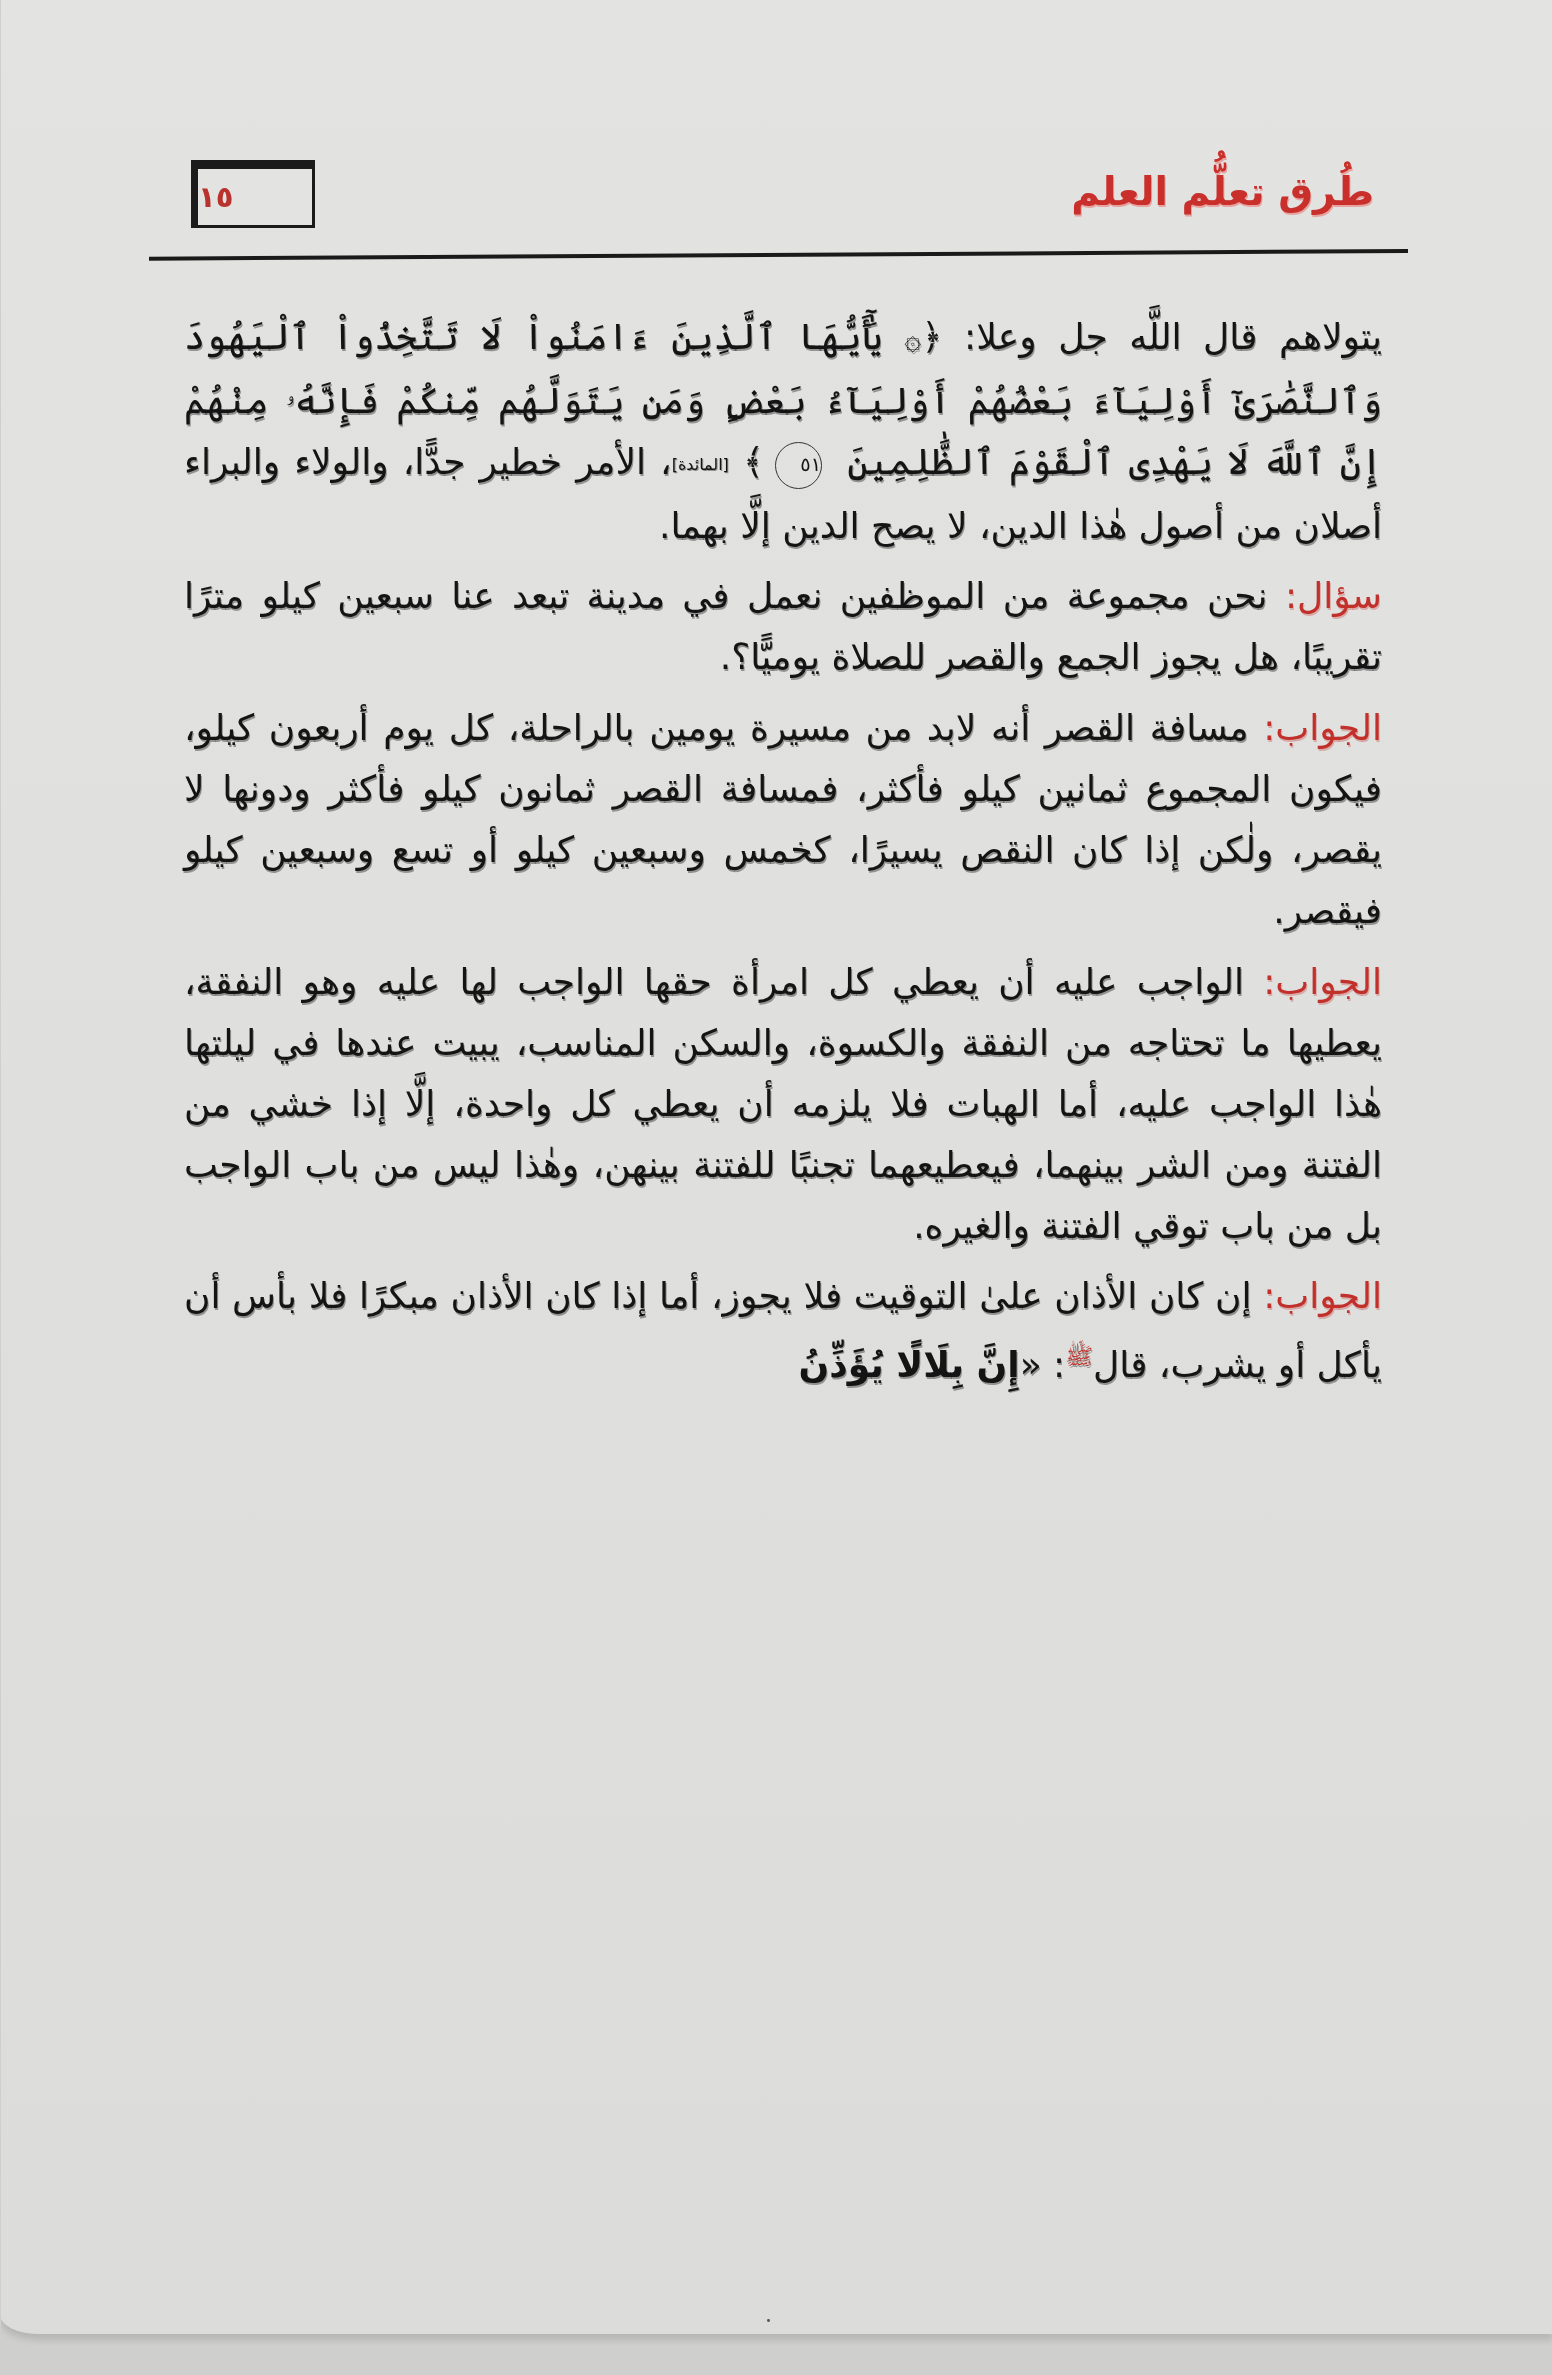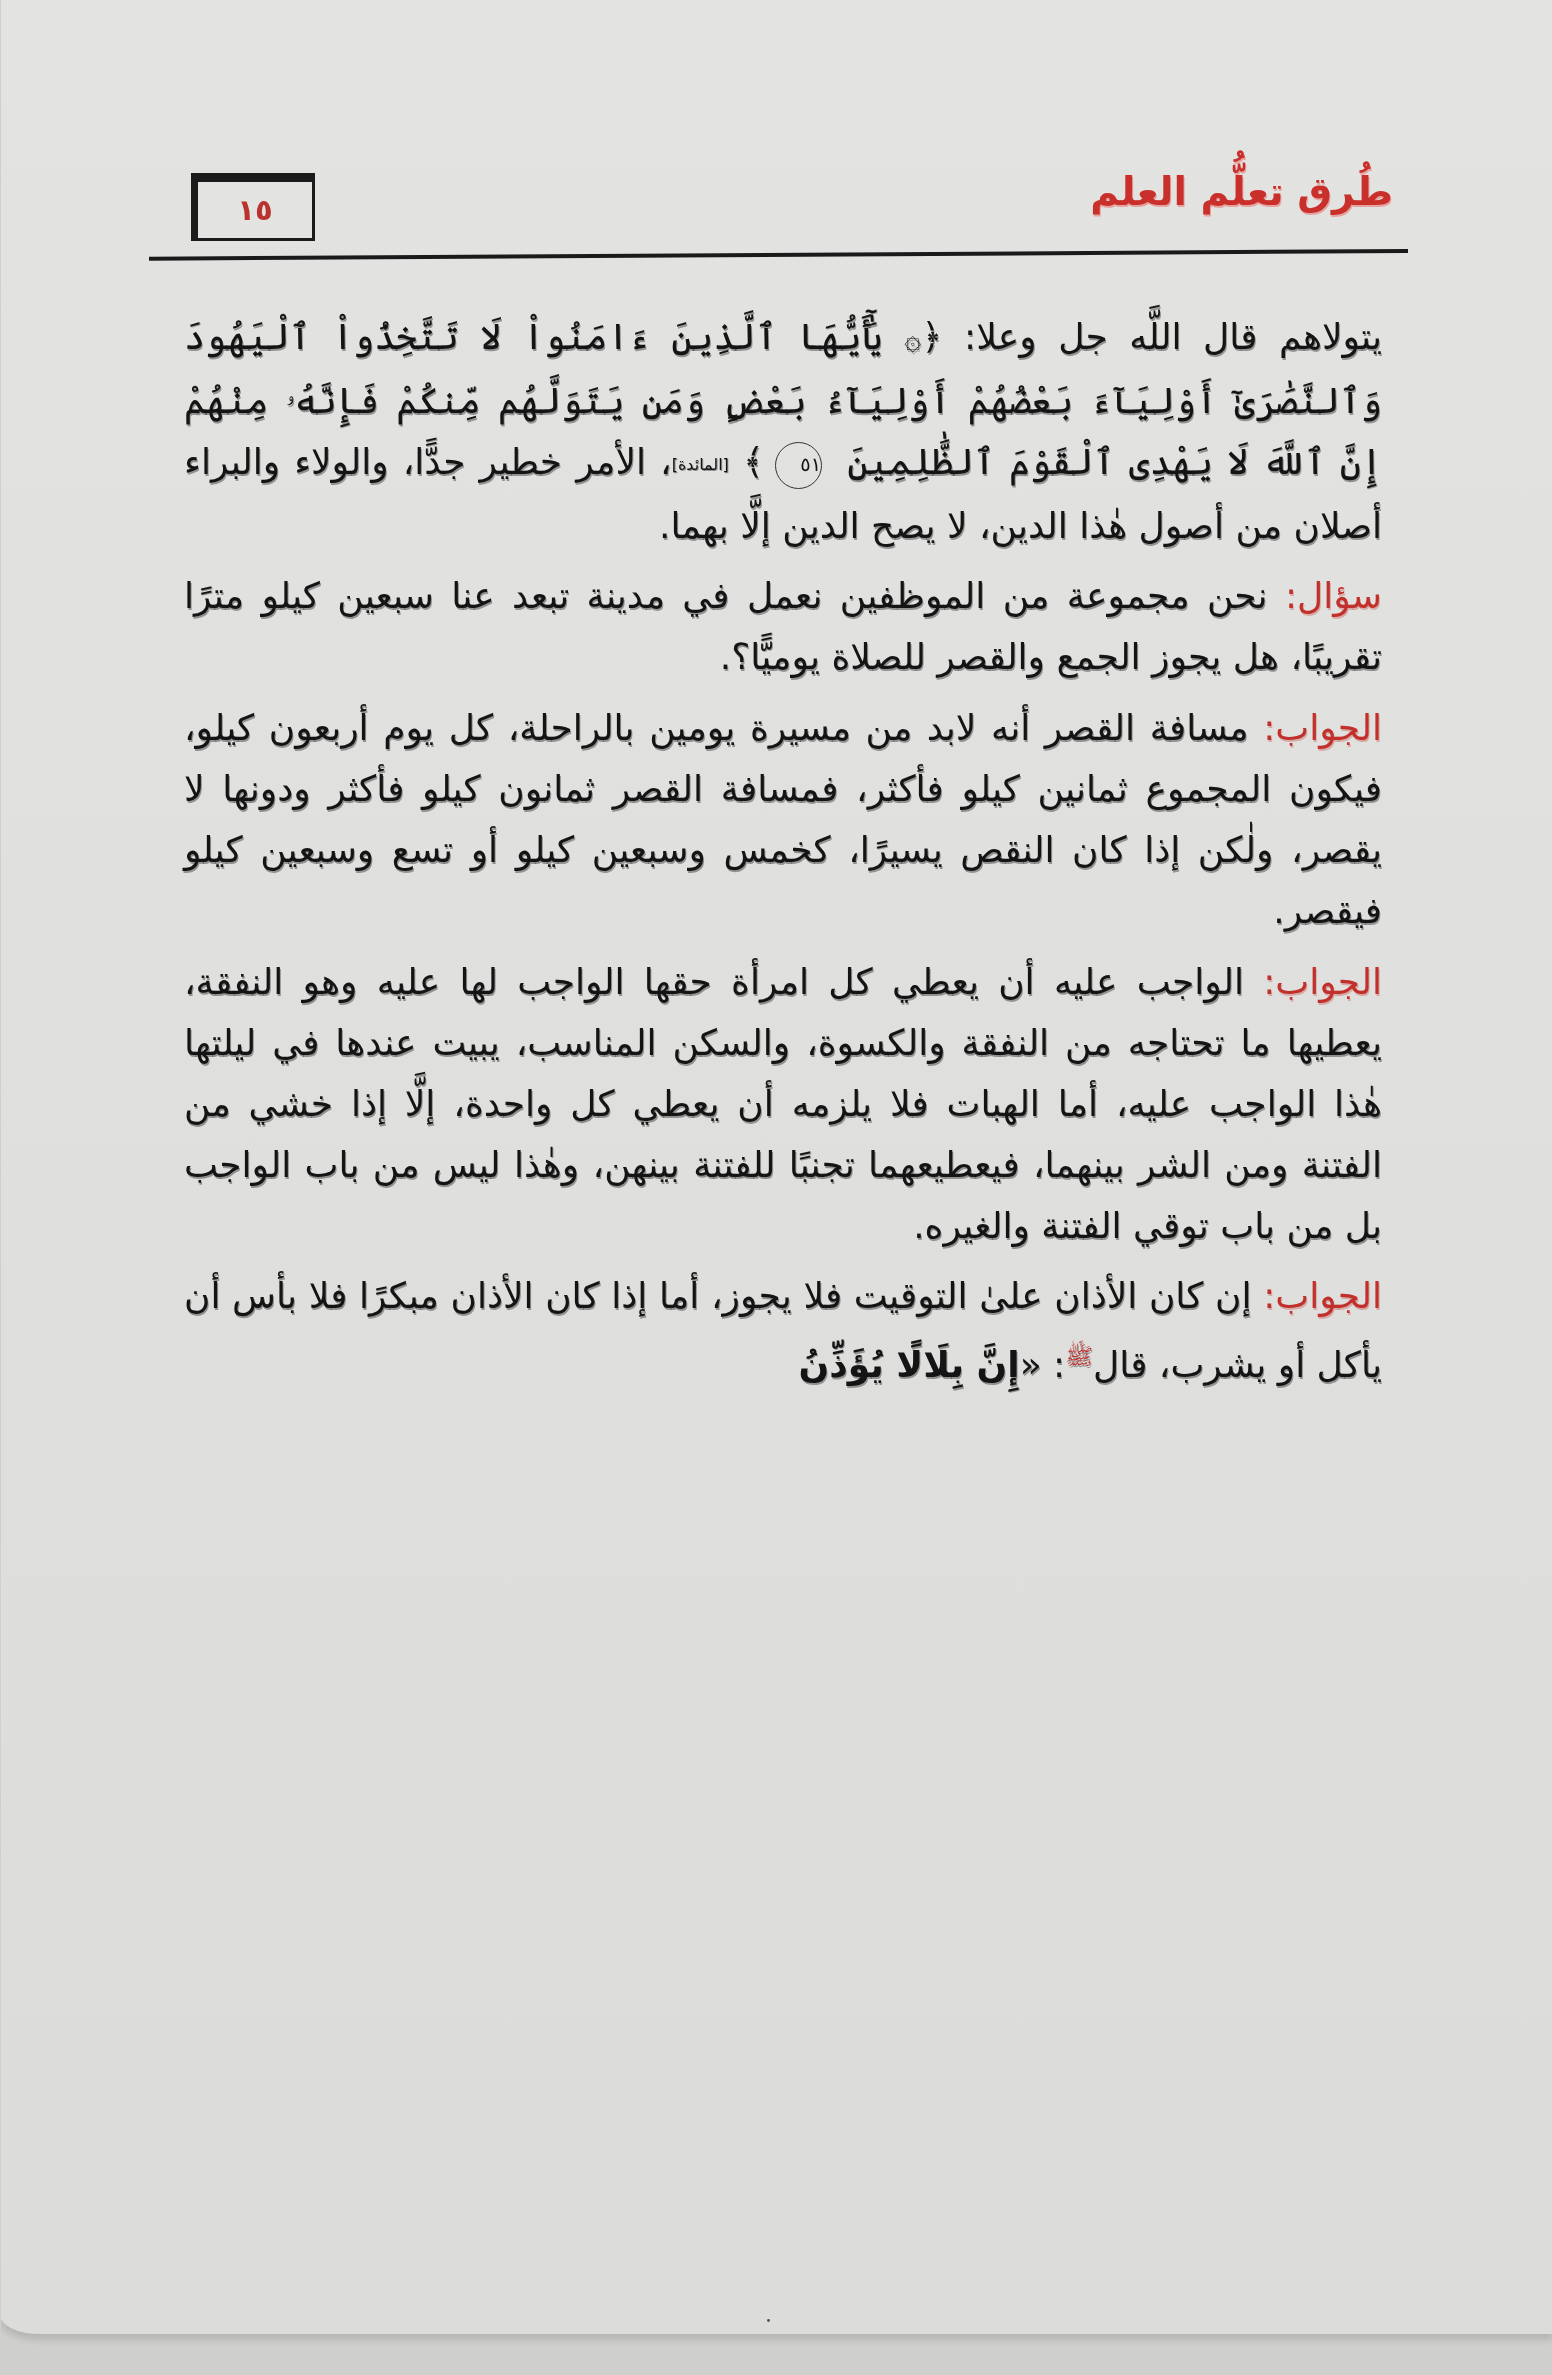--- a/index.html
+++ b/index.html
@@ -26,43 +26,43 @@
     }
     .header {
       position: absolute;
       top: 150px;
       left: 147px;
       width: 1261px;
       height: 112px;
     }
     .book-title {
       position: absolute;
-      right: 15px;
+      right: 34px;
       top: 19.4px;
       font-family: "DejaVu Sans", sans-serif;
       font-weight: bold;
       font-size: 39px;
       color: #c9302c;
       text-shadow: 1px 1.9px 0 #e6a3a0;
       direction: rtl;
     }
     .page-box {
       position: absolute;
       left: 44px;
-      top: 23px;
+      top: 10px;
       width: 124px;
       height: 68px;
       border: 3.9px solid #1b1b1b;
       border-top-width: 9.7px;
       border-left-width: 7.8px;
       box-sizing: border-box;
       background: #e3e4e2;
       display: flex;
       align-items: center;
-      justify-content: center;
+      justify-content: flex-end;
     }
     .page-number {
       font-family: "DejaVu Sans", sans-serif;
       font-size: 29px;
       color: #b9322e;
       font-weight: bold;
     }
     .header-rule {
       position: absolute;
       left: 1.9px;

